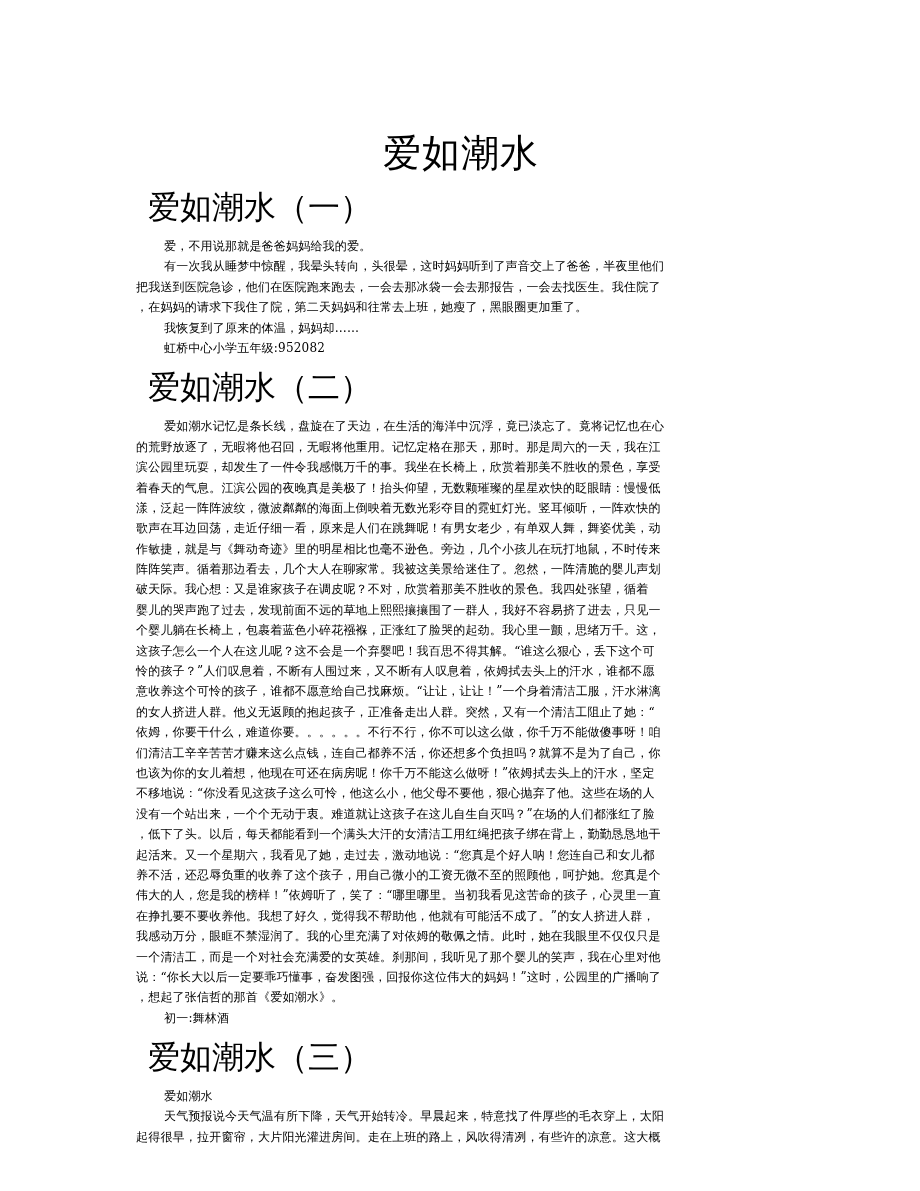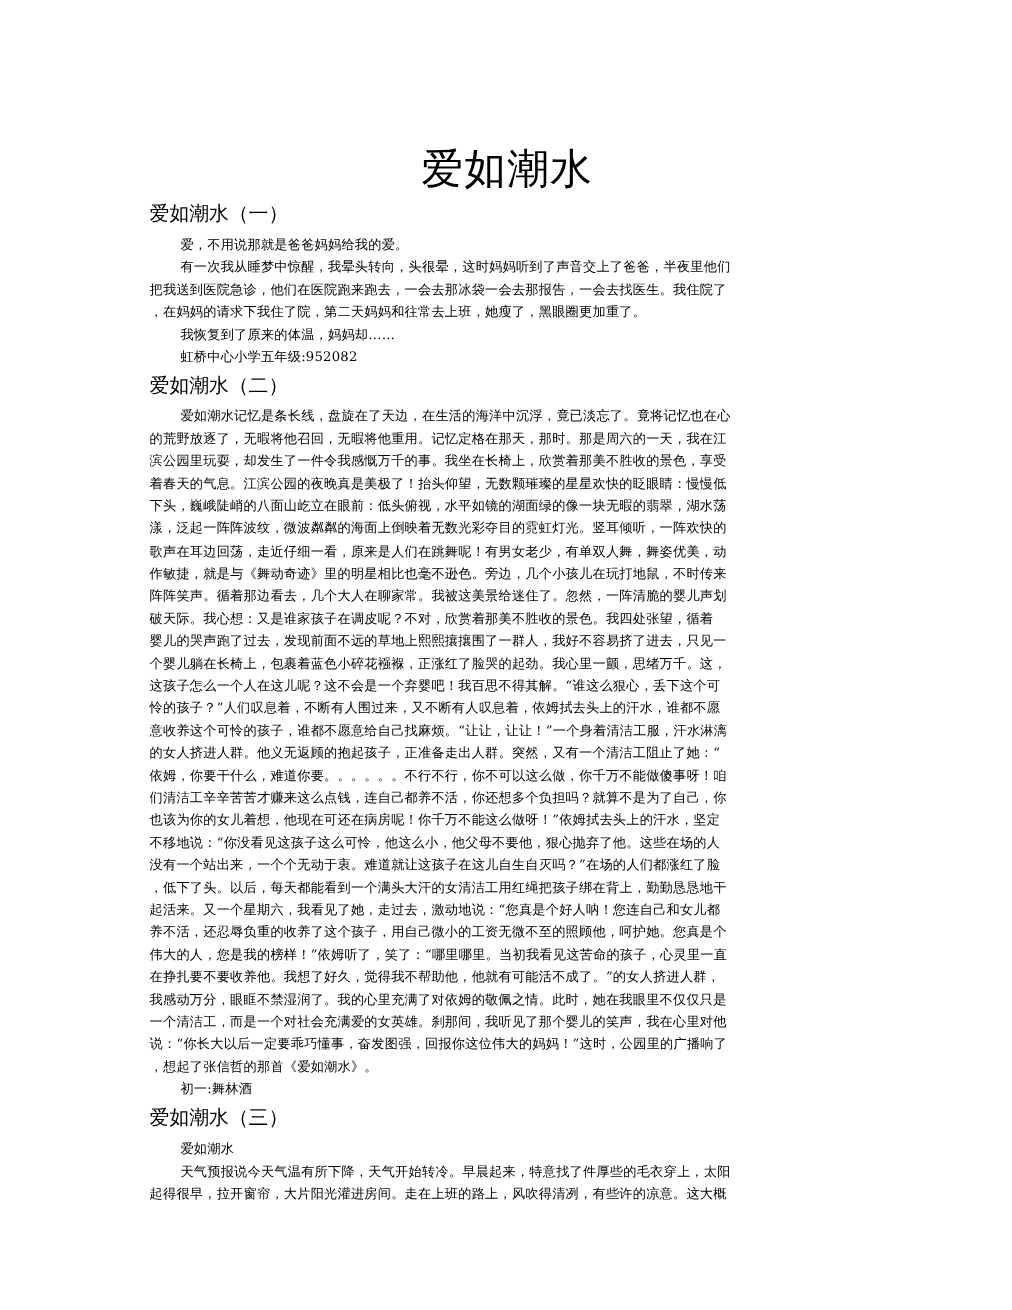--- a/index.html
+++ b/index.html
@@ -2,22 +2,22 @@
 <html><head>
 <meta charset="utf-8">
 <style>
   html, body { margin: 0; padding: 0; background: #ffffff; }
   body { width: 920px; height: 1191px; position: relative; overflow: hidden;
          font-family: "DejaVu Serif", "Liberation Serif", serif; color: #000; }
   .page { position: absolute; left: 136px; top: 0; width: 650px; }
   .doc-title { position: absolute; left: 0; width: 650px; top: 130px; text-align: center;
                font-family: "DejaVu Sans", sans-serif; font-size: 38px; line-height: 46px;
                letter-spacing: 1px; }
-  .section-title { font-family: "DejaVu Sans", sans-serif; font-size: 18px; line-height: 34px;
-                   margin: 0; font-weight: normal; white-space: nowrap; }
+  .section-title { font-family: "DejaVu Sans", sans-serif; font-size: 32px; line-height: 34px;
+                   margin: 12px; font-weight: normal; white-space: nowrap; }
   .line { font-size: 12px; line-height: 20.4px; white-space: nowrap; letter-spacing: 0.2px;
           height: 20.4px; overflow: visible; }
   .indent { padding-left: 28px; }
   .flow { position: absolute; left: 0; top: 178px; width: 650px; }
 </style>
 </head>
 <body>
 
 <div class="page">
   <div class="doc-title">爱如潮水</div>
@@ -30,21 +30,20 @@
         <div class="line">，在妈妈的请求下我住了院，第二天妈妈和往常去上班，她瘦了，黑眼圈更加重了。</div>
         <div class="line indent">我恢复到了原来的体温，妈妈却……</div>
         <div class="line indent">虹桥中心小学五年级:952082</div>
       </div>
       <div>
         <h2 class="section-title">爱如潮水（二）</h2>
         <div class="line indent">爱如潮水记忆是条长线，盘旋在了天边，在生活的海洋中沉浮，竟已淡忘了。竟将记忆也在心</div>
         <div class="line">的荒野放逐了，无暇将他召回，无暇将他重用。记忆定格在那天，那时。那是周六的一天，我在江</div>
         <div class="line">滨公园里玩耍，却发生了一件令我感慨万千的事。我坐在长椅上，欣赏着那美不胜收的景色，享受</div>
         <div class="line">着春天的气息。江滨公园的夜晚真是美极了！抬头仰望，无数颗璀璨的星星欢快的眨眼睛：慢慢低</div>
-        <div class="line">下头，巍峨陡峭的八面山屹立在眼前：低头俯视，水平如镜的湖面绿的像一块无暇的翡翠，湖水荡</div>
         <div class="line">漾，泛起一阵阵波纹，微波粼粼的海面上倒映着无数光彩夺目的霓虹灯光。竖耳倾听，一阵欢快的</div>
         <div class="line">歌声在耳边回荡，走近仔细一看，原来是人们在跳舞呢！有男女老少，有单双人舞，舞姿优美，动</div>
         <div class="line">作敏捷，就是与《舞动奇迹》里的明星相比也毫不逊色。旁边，几个小孩儿在玩打地鼠，不时传来</div>
         <div class="line">阵阵笑声。循着那边看去，几个大人在聊家常。我被这美景给迷住了。忽然，一阵清脆的婴儿声划</div>
         <div class="line">破天际。我心想：又是谁家孩子在调皮呢？不对，欣赏着那美不胜收的景色。我四处张望，循着</div>
         <div class="line">婴儿的哭声跑了过去，发现前面不远的草地上熙熙攘攘围了一群人，我好不容易挤了进去，只见一</div>
         <div class="line">个婴儿躺在长椅上，包裹着蓝色小碎花襁褓，正涨红了脸哭的起劲。我心里一颤，思绪万千。这，</div>
         <div class="line">这孩子怎么一个人在这儿呢？这不会是一个弃婴吧！我百思不得其解。“谁这么狠心，丢下这个可</div>
         <div class="line">怜的孩子？”人们叹息着，不断有人围过来，又不断有人叹息着，依姆拭去头上的汗水，谁都不愿</div>
         <div class="line">意收养这个可怜的孩子，谁都不愿意给自己找麻烦。“让让，让让！”一个身着清洁工服，汗水淋漓</div>

